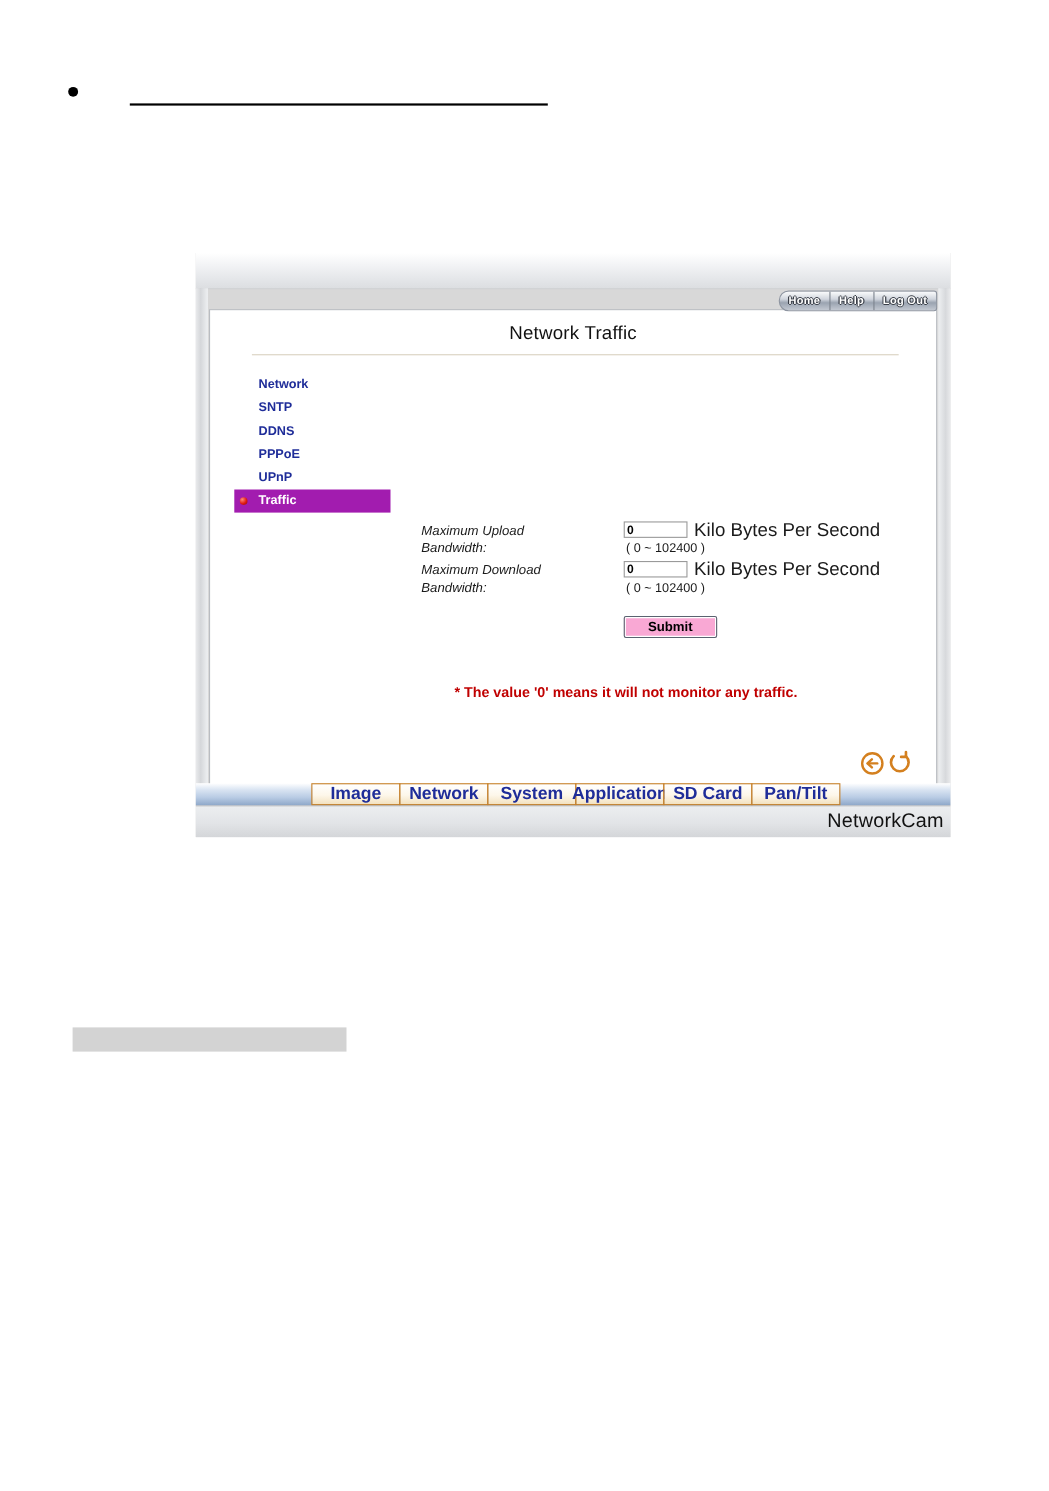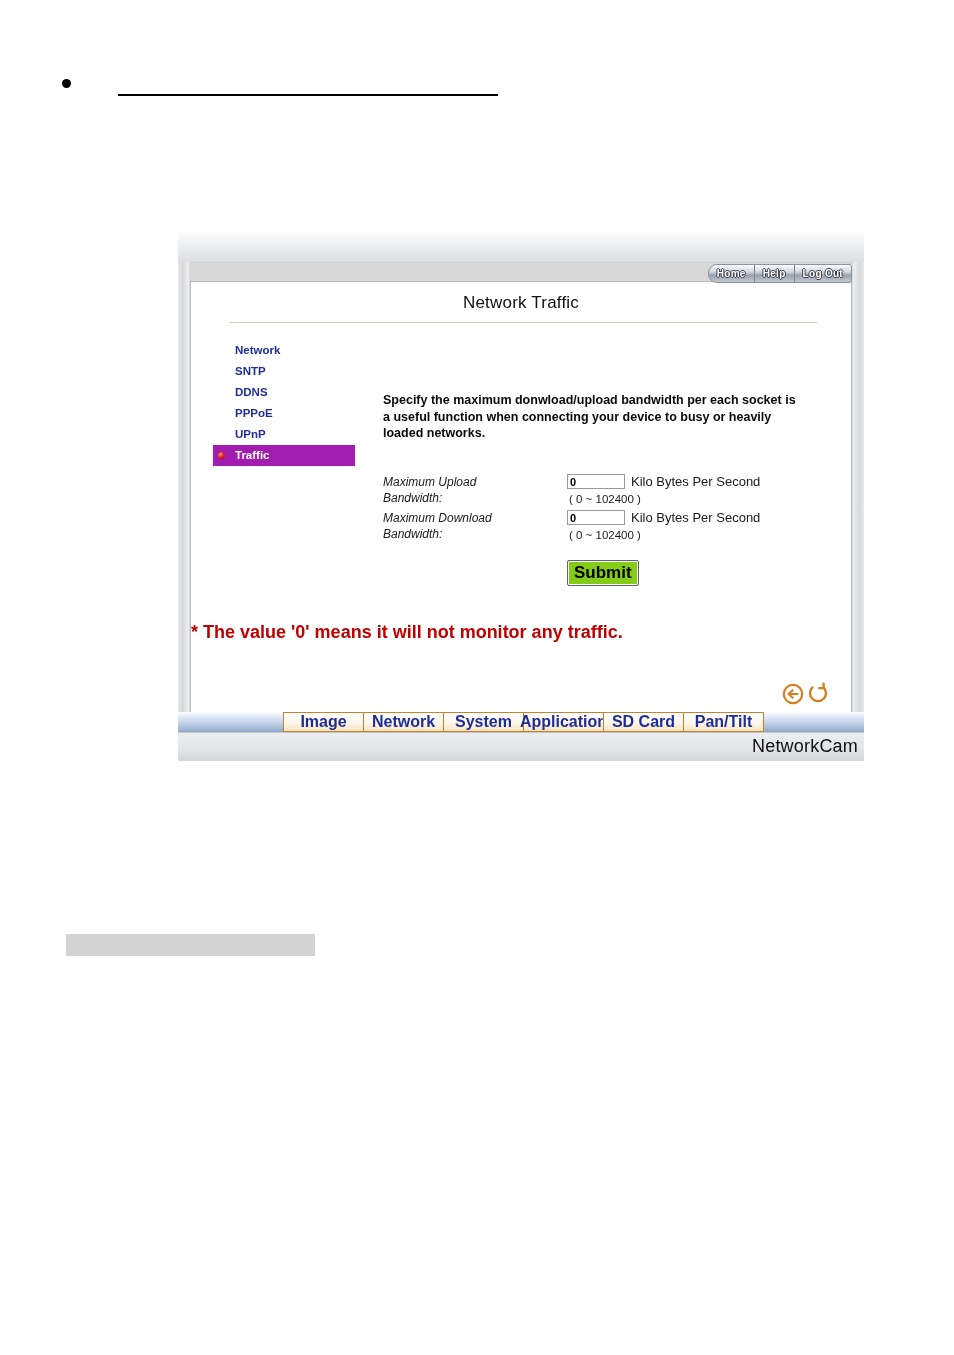--- a/index.html
+++ b/index.html
@@ -229,21 +229,21 @@
     font-weight: bold;
     color: #000000;
     padding: 0 2px;
     box-sizing: border-box;
     line-height: 13px;
   }
   .funit {
     position: absolute;
     left: 248px;
     top: 0px;
-    font-size: 13px;
+    font-size: 17px;
     color: #1a1a1a;
     line-height: 16px;
     white-space: nowrap;
   }
   .frange {
     position: absolute;
     left: 186px;
     top: 17px;
     font-size: 11.5px;
     color: #1a1a1a;
@@ -251,40 +251,41 @@
     white-space: nowrap;
   }
 
   .submit-wrap {
     position: absolute;
     left: 376px;
     top: 278px;
   }
   .submit-btn {
     font-family: "Liberation Sans", sans-serif;
-    font-size: 17px;
+    font-size: 12px;
     font-weight: bold;
     color: #000000;
-    background: #84cc16;
+    background: #f9a8d4;
     border: 1px solid #5a6370;
     border-radius: 2px;
-    padding: 2px 6px;
+    padding: 2px 21px;
     box-shadow: inset 0 0 0 1px #ffffff;
     cursor: pointer;
   }
 
   .note {
     position: absolute;
     left: 0;
     top: 340px;
     width: 100%;
-    text-align: left;
-    font-size: 18px;
+    text-align: center;
+    font-size: 13px;
     font-weight: bold;
     color: #c00000;
+    padding-left: 48px;
   }
 
   
   .navicons {
     position: absolute;
     right: 22px;
     bottom: 10px;
     display: flex;
     align-items: center;
     gap: 2px;
@@ -382,21 +383,20 @@
       <div class="side-item">SNTP</div>
       <div class="side-item">DDNS</div>
       <div class="side-item">PPPoE</div>
       <div class="side-item">UPnP</div>
       <div class="side-item active">
         <span class="side-bullet"></span>
         <span>Traffic</span>
       </div>
     </div>
 
-    <div class="desc">Specify the maximum donwload/upload bandwidth per each socket is a useful function when connecting your device to busy or heavily loaded networks.</div>
 
     <div class="formblock">
 
       <div class="frow">
         <div class="flabel">
           <span>Maximum Upload</span><br>
           <span>Bandwidth:</span>
         </div>
         <input class="fbox" type="text" value="0" style="">
         <div class="funit">Kilo Bytes Per Second</div>

